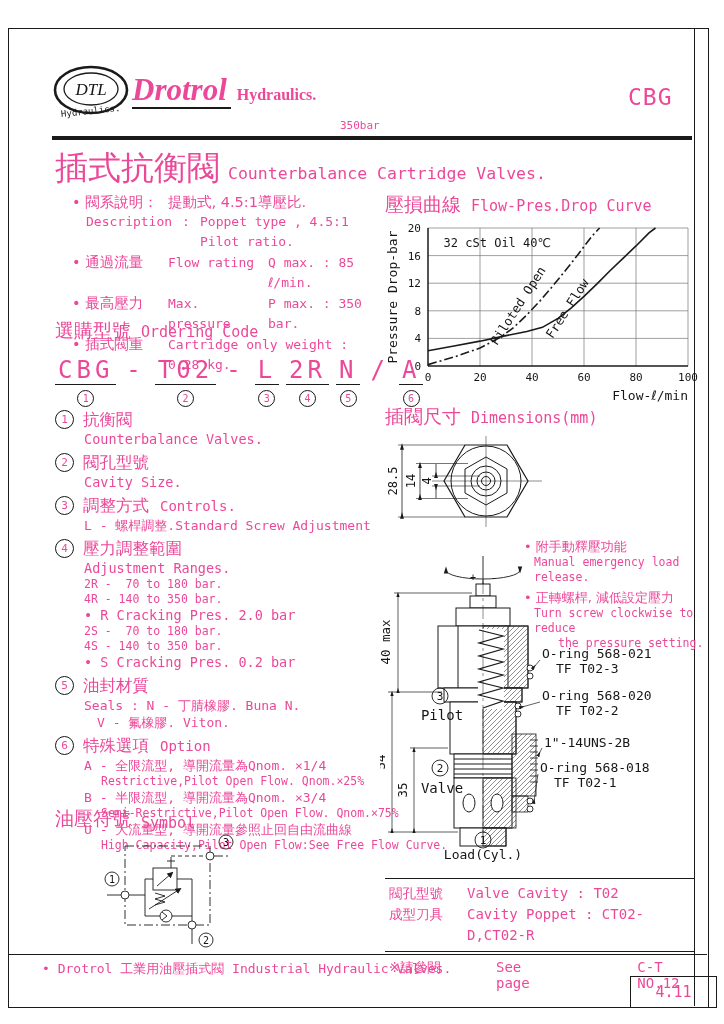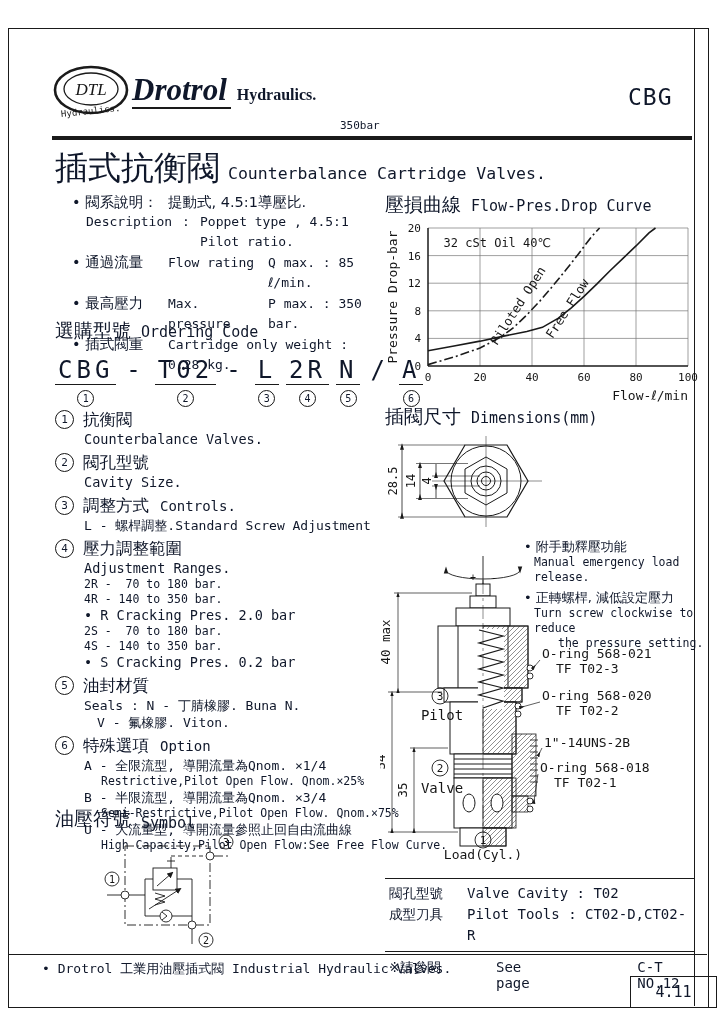--- a/index.html
+++ b/index.html
@@ -1,16 +1,16 @@
 <!DOCTYPE html>
 <html><head>
 <meta charset="utf-8">
 <style>
   html,body{margin:0;padding:0;background:#f7f7f5;}
-  .page{position:relative;width:724px;height:1024px;background:#ffffff;color:#0f172a;
+  .page{position:relative;width:724px;height:1024px;background:#ffffff;color:#ec4899;
         font-family:"DejaVu Sans Mono","DejaVu Sans",monospace;overflow:hidden;}
   .abs{position:absolute;}
   .frame{left:8px;top:28px;width:699px;height:978px;border:1.5px solid #1a1a1a;}
   .inner-right{left:694px;top:28px;height:978px;border-left:1.2px solid #1a1a1a;}
   .header-rule{left:52px;top:136px;width:640px;height:3.5px;background:#1a1a1a;}
   .brand{left:132px;top:72px;font-family:"Liberation Serif","DejaVu Serif",serif;}
   .brand .main{font-size:31px;font-weight:bold;font-style:italic;border-bottom:2.2px solid #1a1a1a;padding-right:4px;}
   .brand .suffix{font-size:16px;font-weight:bold;margin-left:6px;}
   .pressure-note{left:340px;top:119px;font-size:11px;}
   .doc-code{left:628px;top:84px;font-size:23px;letter-spacing:1px;}
@@ -484,21 +484,21 @@
   </svg>
 
   <div class="abs cavity">
     <div class="cav-box">
       <div class="cav-row">
         <span class="cjk">閥孔型號</span>
         <span>Valve Cavity : T02</span>
       </div>
       <div class="cav-row">
         <span class="cjk">成型刀具</span>
-        <span>Pilot Tools : CT02-D,CT02-R</span>
+        <span>Cavity Poppet : CT02-D,CT02-R</span>
       </div>
     </div>
     <div class="see-row">
       <span class="cjk">※請參閱</span>
       <span>See page</span>
       <span class="pg">C-T NO.12</span>
     </div>
   </div>
 
   <div class="abs footer-line"></div>

